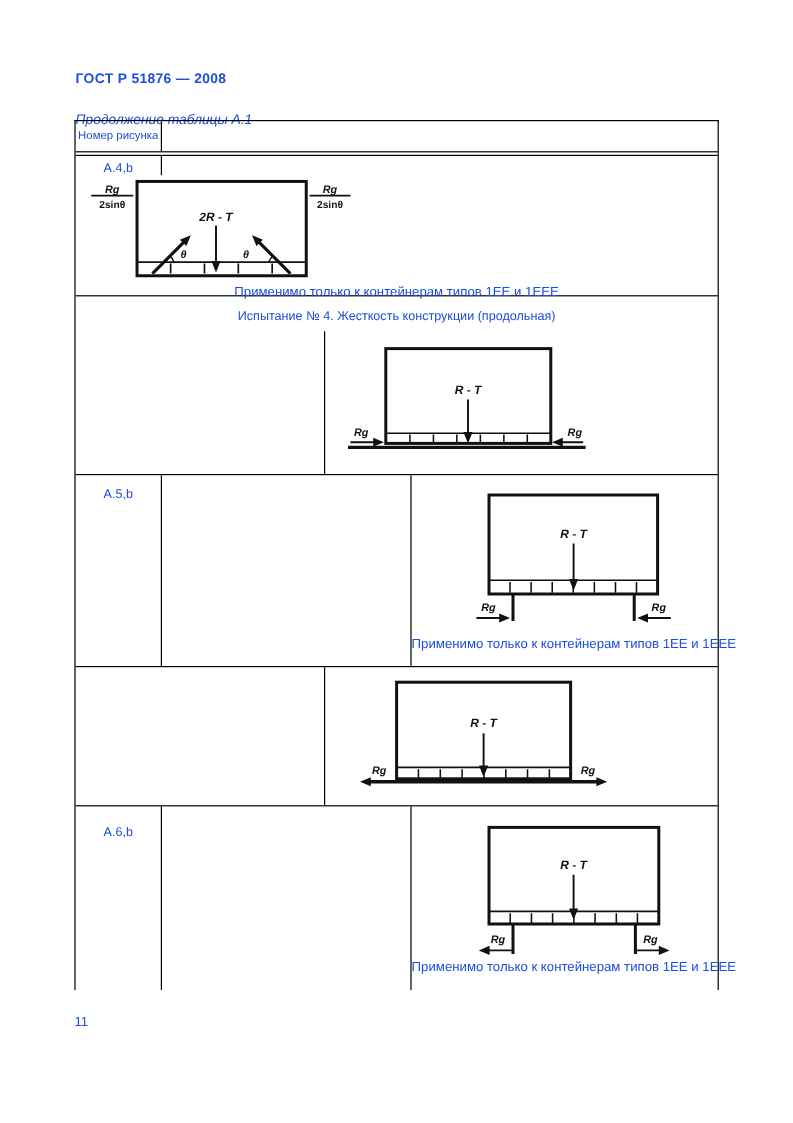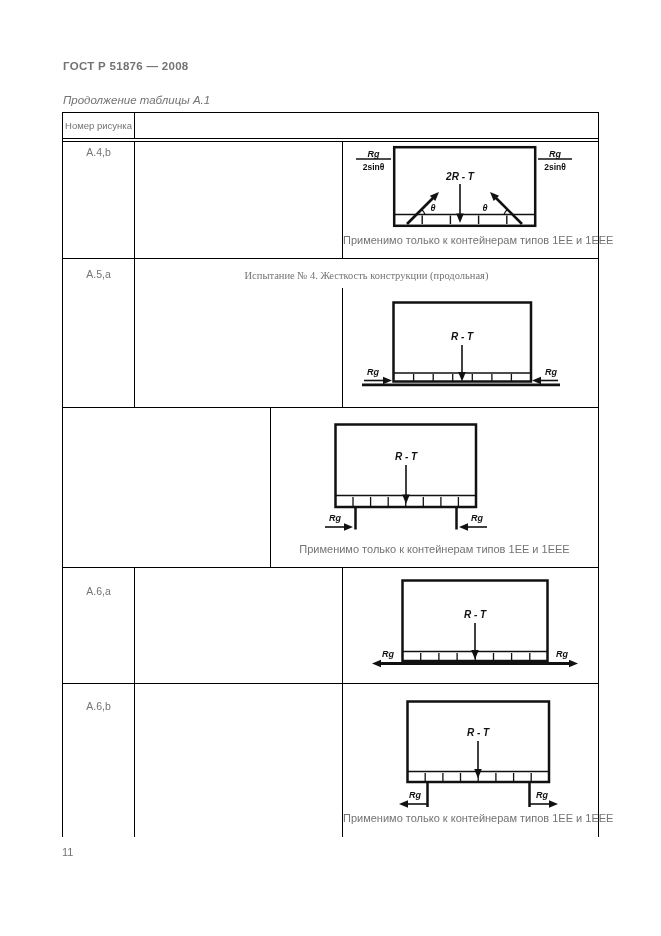--- a/index.html
+++ b/index.html
@@ -1,44 +1,44 @@
 <!DOCTYPE html>
 <html><head>
 <meta charset="utf-8">
 <style>
   html,body{margin:0;padding:0;background:#e8e8e8;}
   .page{
     position:relative;width:661px;height:936px;background:#ffffff;
-    font-family:"Liberation Sans",sans-serif;color:#737373;overflow:hidden;
+    font-family:"Liberation Sans",sans-serif;color:#1d4ed8;overflow:hidden;
     margin:0 auto;
   }
   .doc-code{position:absolute;left:63px;top:60px;font-size:11.5px;font-weight:bold;letter-spacing:.3px;}
   .table-caption{position:absolute;left:63px;top:94px;font-size:11.5px;font-style:italic;text-align:center;}
   .page-number{position:absolute;left:62px;top:846px;font-size:11px;}
 
   .gost-table{
-    position:absolute;left:62px;top:112px;width:535px;height:724px;
+    position:absolute;left:62px;top:100px;width:535px;height:724px;
     border:1px solid #000;border-bottom:none;box-sizing:content-box;
   }
   .trow{position:absolute;left:0;right:0;display:flex;box-sizing:border-box;}
   .bb{border-bottom:1px solid #000;}
   .hairline{position:absolute;left:0;right:0;top:28px;height:1px;background:#000;}
   .c1{width:72px;box-sizing:border-box;border-right:1px solid #000;text-align:center;}
   .c2{width:208px;box-sizing:border-box;border-right:1px solid #000;}
   .c3{flex:1;position:relative;}
   .cm{flex:1;position:relative;}
   .thead{top:0;height:26px;border-bottom:1px solid #000;font-size:9.5px;}
   .thead .c1,.thead .c2,.thead .c3{display:flex;align-items:center;justify-content:center;}
   .fig{font-size:10.5px;}
   .note{
     position:absolute;left:0;right:0;text-align:center;font-size:11px;
     white-space:nowrap;
   }
   .test-title{
-    position:absolute;left:0;right:0;top:11px;text-align:center;font-size:10.5px;font-family:Liberation Serif, serif;
+    position:absolute;left:0;right:0;top:11px;text-align:center;font-size:10.5px;
   }
   .part-divider{position:absolute;left:207px;top:29px;bottom:0;width:1px;background:#000;}
   svg{position:absolute;left:0;top:0;}
   svg text{font-family:"Liberation Sans",sans-serif;fill:#111;}
   .force-t{font-size:10px;font-weight:bold;font-style:italic;}
   .rg-t{font-size:9px;font-weight:bold;font-style:italic;}
   .ang-t{font-size:9px;font-weight:bold;font-style:italic;}
   .den-t{font-size:8.5px;font-weight:bold;}
 </style>
 </head>
@@ -49,21 +49,21 @@
   <div class="doc-code">ГОСТ Р 51876 — 2008</div>
   <div class="table-caption">Продолжение таблицы А.1</div>
 
   <div class="gost-table">
 
     <div class="trow thead">
       <div class="c1">Номер рисунка</div>
     </div>
     <div class="hairline"></div>
 
-    <div class="trow bb" style="top:29px;height:117px;">
+    <div class="trow bb" style="top:29px;height:117px;flex-direction:column;">
       <div class="c1">
           <div class="fig" style="padding-top:4px;">А.4,b</div>
         </div>
       <div class="c2"></div>
       <div class="c3">
         <svg width="255" height="117" viewBox="0 0 255 117">
           <rect x="51.2" y="5.2" width="141" height="78.6" fill="none" stroke="#111" stroke-width="2.5"></rect>
           <path d="M51,72.5 H192" stroke="#111" stroke-width="1.4" fill="none"></path>
           <path d="M79.2,73.5 V82 M107.4,73.5 V82 M135.6,73.5 V82 M163.8,73.5 V82" stroke="#111" stroke-width="1.4" fill="none"></path>
 
@@ -87,23 +87,20 @@
 
           <line x1="195" y1="17" x2="229" y2="17" stroke="#111" stroke-width="1.3"></line>
           <text class="rg-t" x="212" y="14.5" text-anchor="middle">Rg</text>
           <text class="den-t" x="212" y="27.5" text-anchor="middle">2sinθ</text>
         </svg>
         <div class="note" style="top:92px;">Применимо только к контейнерам типов 1ЕЕ и 1ЕЕЕ</div>
       </div>
     </div>
 
     <div class="trow bb" style="top:146px;height:149px;">
-      <div class="c1">
-          <div class="fig" style="padding-top:9px;">А.5,а</div>
-        </div>
       <div class="cm">
         <div class="test-title">Испытание № 4. Жесткость конструкции (продольная)</div>
         <div class="part-divider"></div>
         <svg width="463" height="148" viewBox="0 0 463 148">
           <rect x="258.5" y="43.5" width="137.5" height="79" fill="none" stroke="#111" stroke-width="2.5"></rect>
           <path d="M259,114 H396" stroke="#111" stroke-width="1.3" fill="none"></path>
           <path d="M278.6,115 V122 M298.2,115 V122 M317.7,115 V122 M337.3,115 V122 M356.9,115 V122 M376.4,115 V122" stroke="#111" stroke-width="1.3" fill="none"></path>
 
           <line x1="227" y1="125.8" x2="425" y2="125.8" stroke="#111" stroke-width="2.8"></line>
 
@@ -116,20 +113,23 @@
           <text class="rg-t" x="416" y="116" text-anchor="middle">Rg</text>
 
           <line x1="327" y1="86" x2="327" y2="117" stroke="#111" stroke-width="1.6"></line>
           <polygon points="327,122.5 323.2,113 330.8,113" fill="#111"></polygon>
           <text class="force-t" x="327" y="81" text-anchor="middle">R - T</text>
         </svg>
       </div>
     </div>
 
     <div class="trow bb" style="top:295px;height:160px;">
+      <div class="c1">
+          <div class="fig" style="padding-top:10px;">А.5,b</div>
+        </div>
       <div class="c2"></div>
       <div class="c3">
         <svg width="255" height="159" viewBox="0 0 255 159">
           <rect x="64.5" y="16.5" width="140.5" height="82.5" fill="none" stroke="#111" stroke-width="2.5"></rect>
           <path d="M65,87.5 H204.5" stroke="#111" stroke-width="1.3" fill="none"></path>
           <path d="M82,89 V98 M99.6,89 V98 M117.2,89 V98 M134.7,89 V98 M152.3,89 V98 M169.9,89 V98 M187.4,89 V98" stroke="#111" stroke-width="1.3" fill="none"></path>
 
           <path d="M84.5,99 V121.5 M185.5,99 V121.5" stroke="#111" stroke-width="2.5" fill="none"></path>
 
           <line x1="54" y1="119" x2="75" y2="119" stroke="#111" stroke-width="1.6"></line>
@@ -142,23 +142,20 @@
 
           <line x1="135" y1="57" x2="135" y2="90" stroke="#111" stroke-width="1.6"></line>
           <polygon points="135,96 131.2,86.5 138.8,86.5" fill="#111"></polygon>
           <text class="force-t" x="135" y="52" text-anchor="middle">R - T</text>
         </svg>
         <div class="note" style="top:135px;">Применимо только к контейнерам типов 1ЕЕ и 1ЕЕЕ</div>
       </div>
     </div>
 
     <div class="trow bb" style="top:455px;height:116px;">
-      <div class="c1">
-          <div class="fig" style="padding-top:17px;">А.6,а</div>
-        </div>
       <div class="c2"></div>
       <div class="c3">
         <svg width="255" height="115" viewBox="0 0 255 115">
           <rect x="59.5" y="12.5" width="145" height="80.5" fill="none" stroke="#111" stroke-width="2.5"></rect>
           <path d="M60,83.5 H204" stroke="#111" stroke-width="1.3" fill="none"></path>
           <path d="M77.7,85 V92.5 M95.9,85 V92.5 M114.1,85 V92.5 M132.3,85 V92.5 M150.5,85 V92.5 M168.6,85 V92.5 M186.8,85 V92.5" stroke="#111" stroke-width="1.3" fill="none"></path>
 
           <line x1="36" y1="95.5" x2="228" y2="95.5" stroke="#111" stroke-width="2.8"></line>
           <polygon points="29,95.5 38,91.7 38,99.3" fill="#111"></polygon>
           <polygon points="235,95.5 226,91.7 226,99.3" fill="#111"></polygon>

